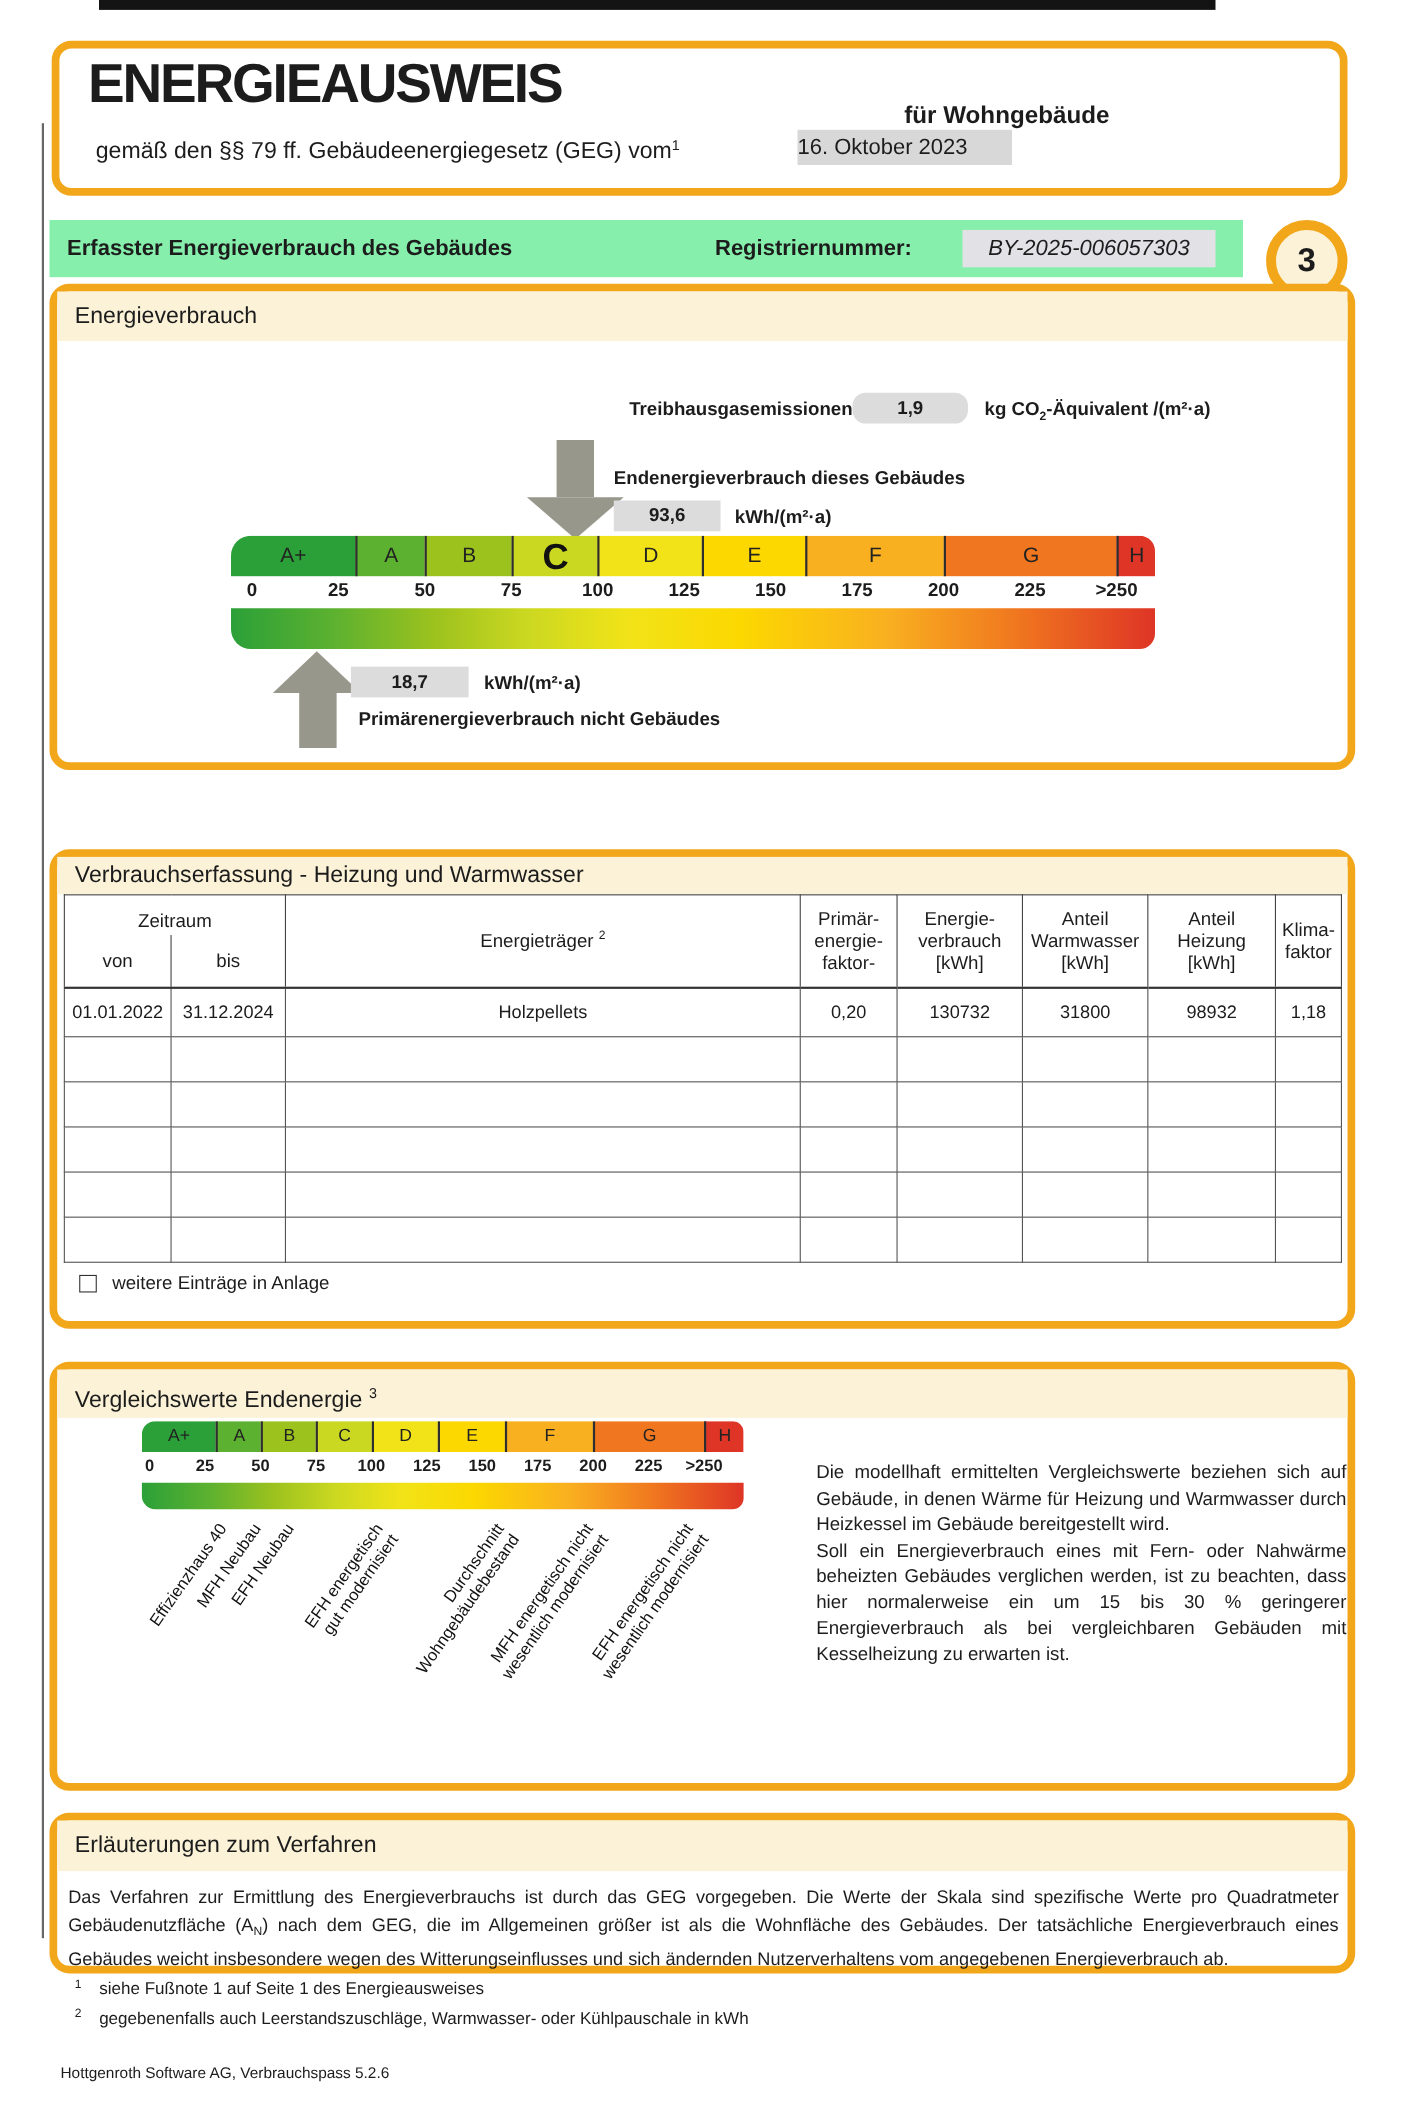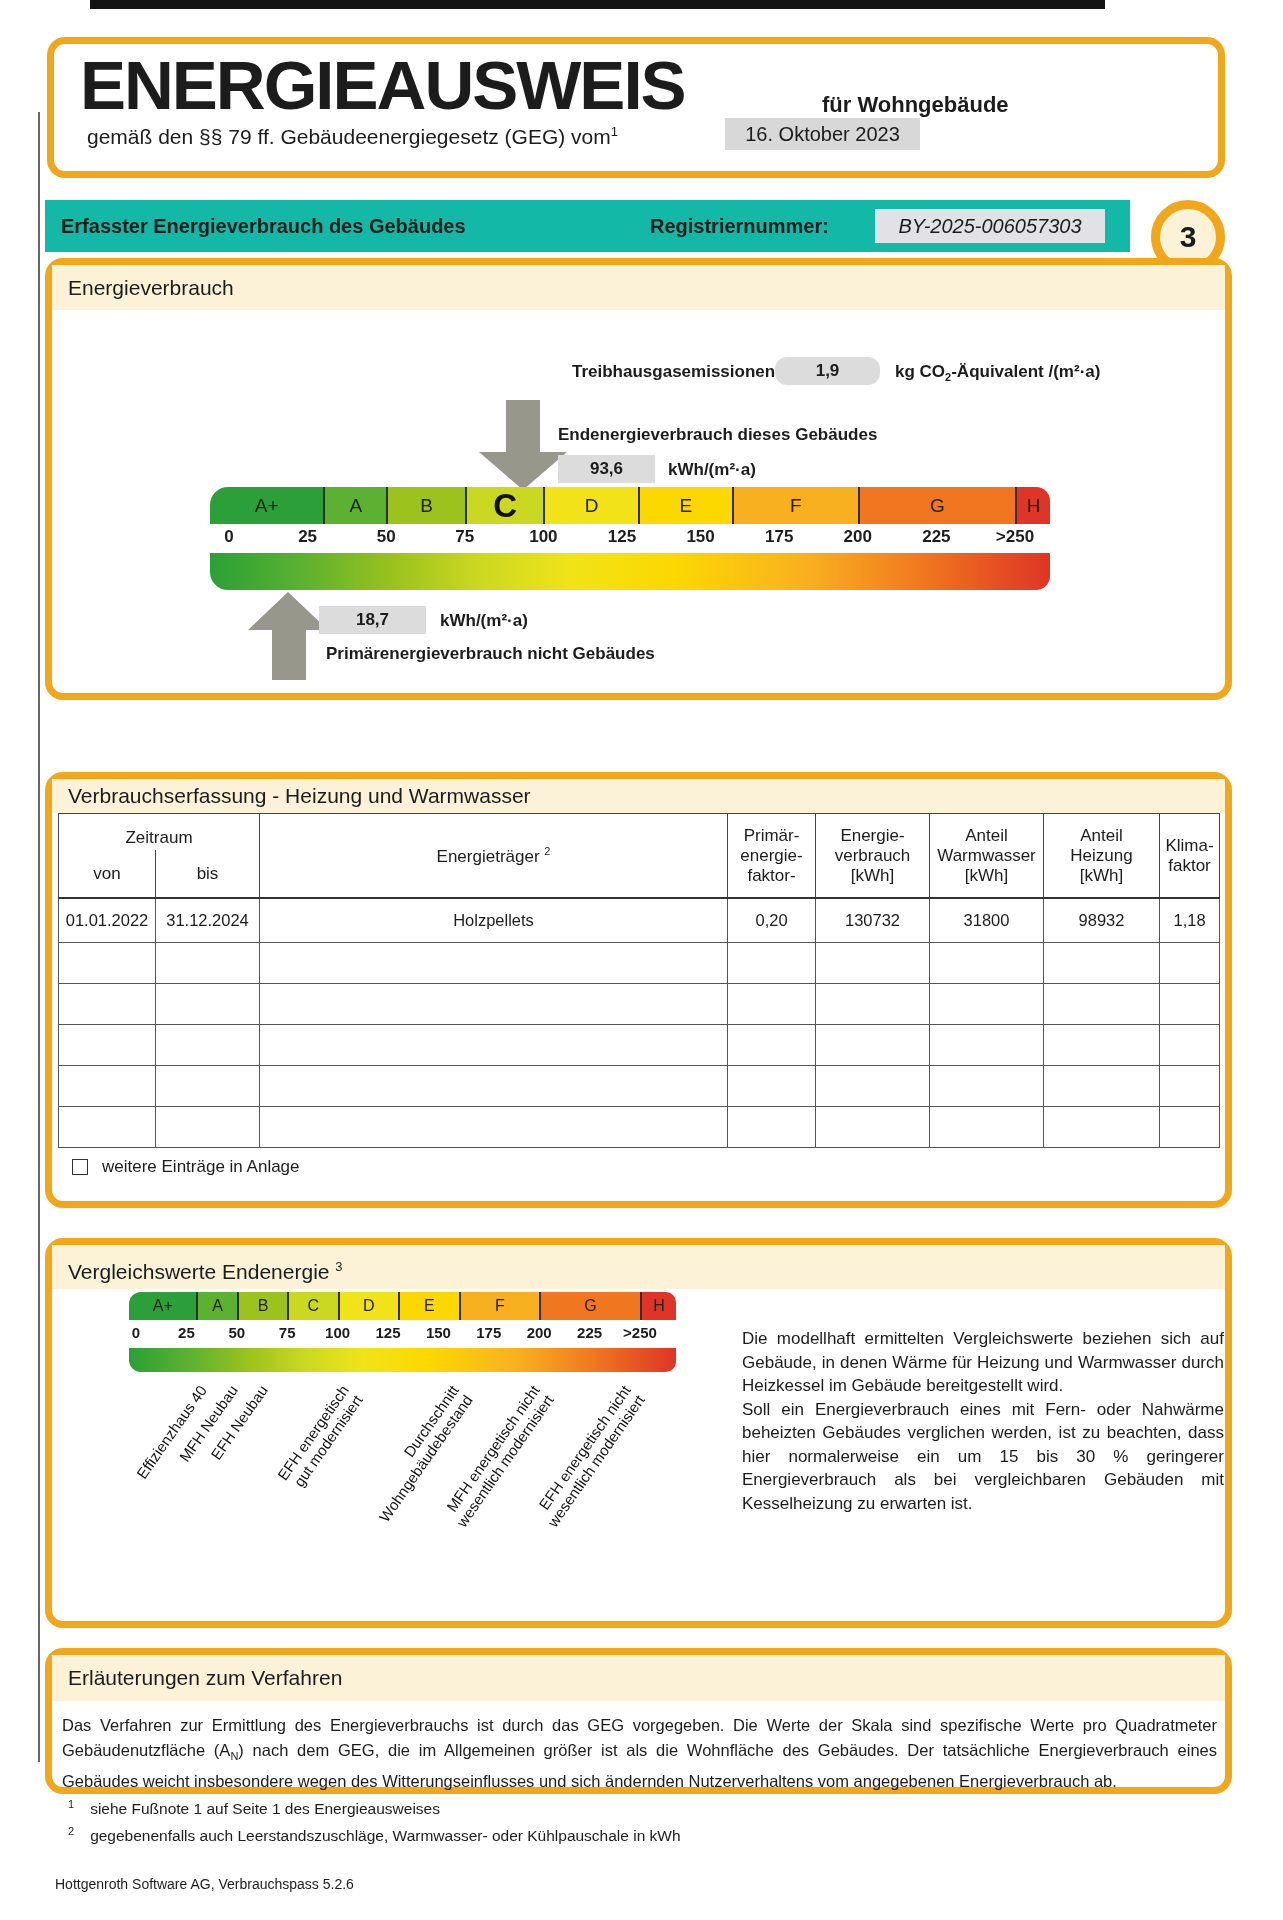--- a/index.html
+++ b/index.html
@@ -11,29 +11,29 @@
   
   .scan-top { position:absolute; left:90px; top:0; width:1015px; height:9px; background:#141414; }
   .scan-left { position:absolute; left:38px; top:112px; width:2px; height:1650px; background:#262626; opacity:.7; }
 
   .obox { position:absolute; border:7px solid #F2A71B; border-radius:18px; background:#fff; }
   .strip { background:#FBF2D7; }
   .box-title { font-weight:normal; font-size:21px; }
 
   
   .header-box { left:47px; top:37px; width:1178px; height:141px; }
-  .main-title { position:absolute; left:26px; top:6px; font-size:69px; font-weight:bold; letter-spacing:-2px; line-height:1.05; }
+  .main-title { position:absolute; left:26px; top:6px; font-size:50px; font-weight:bold; letter-spacing:-2px; line-height:1.05; }
   .title-suffix { position:absolute; left:768px; top:48px; font-size:22px; font-weight:bold; }
   .law-line { position:absolute; left:33px; top:80px; font-size:21px; }
   .law-line sup { font-size:13px; }
   .law-date { position:absolute; left:671px; top:74px; width:195px; height:32px; background:#D8D8D8;
-              font-size:20px; text-align:center; line-height:32px; }
-
-  
-  .reg-strip { position:absolute; left:45px; top:200px; width:1085px; height:52px; background:#14b8a6; }
+              font-size:20px; line-height:32px; }
+
+  
+  .reg-strip { position:absolute; left:45px; top:200px; width:1085px; height:52px; background:#86efac; }
   .reg-title { position:absolute; left:16px; line-height:52px; font-size:20px; font-weight:bold; }
   .reg-label { position:absolute; left:605px; line-height:52px; font-size:20px; font-weight:bold; }
   .reg-value { position:absolute; left:830px; top:9px; width:230px; height:34px; background:#E2E2E6;
                font-size:20px; text-align:center; line-height:34px;font-style:italic; }
   .page-circle { position:absolute; left:1151px; top:200px; width:74px; height:74px; border:9px solid #F2A71B;
                  border-radius:50%; background:#FBF2D7; text-align:center; line-height:56px;
                  font-size:30px; font-weight:bold; }
 
   
   .energy-box { left:45px; top:258px; width:1187px; height:442px; }

